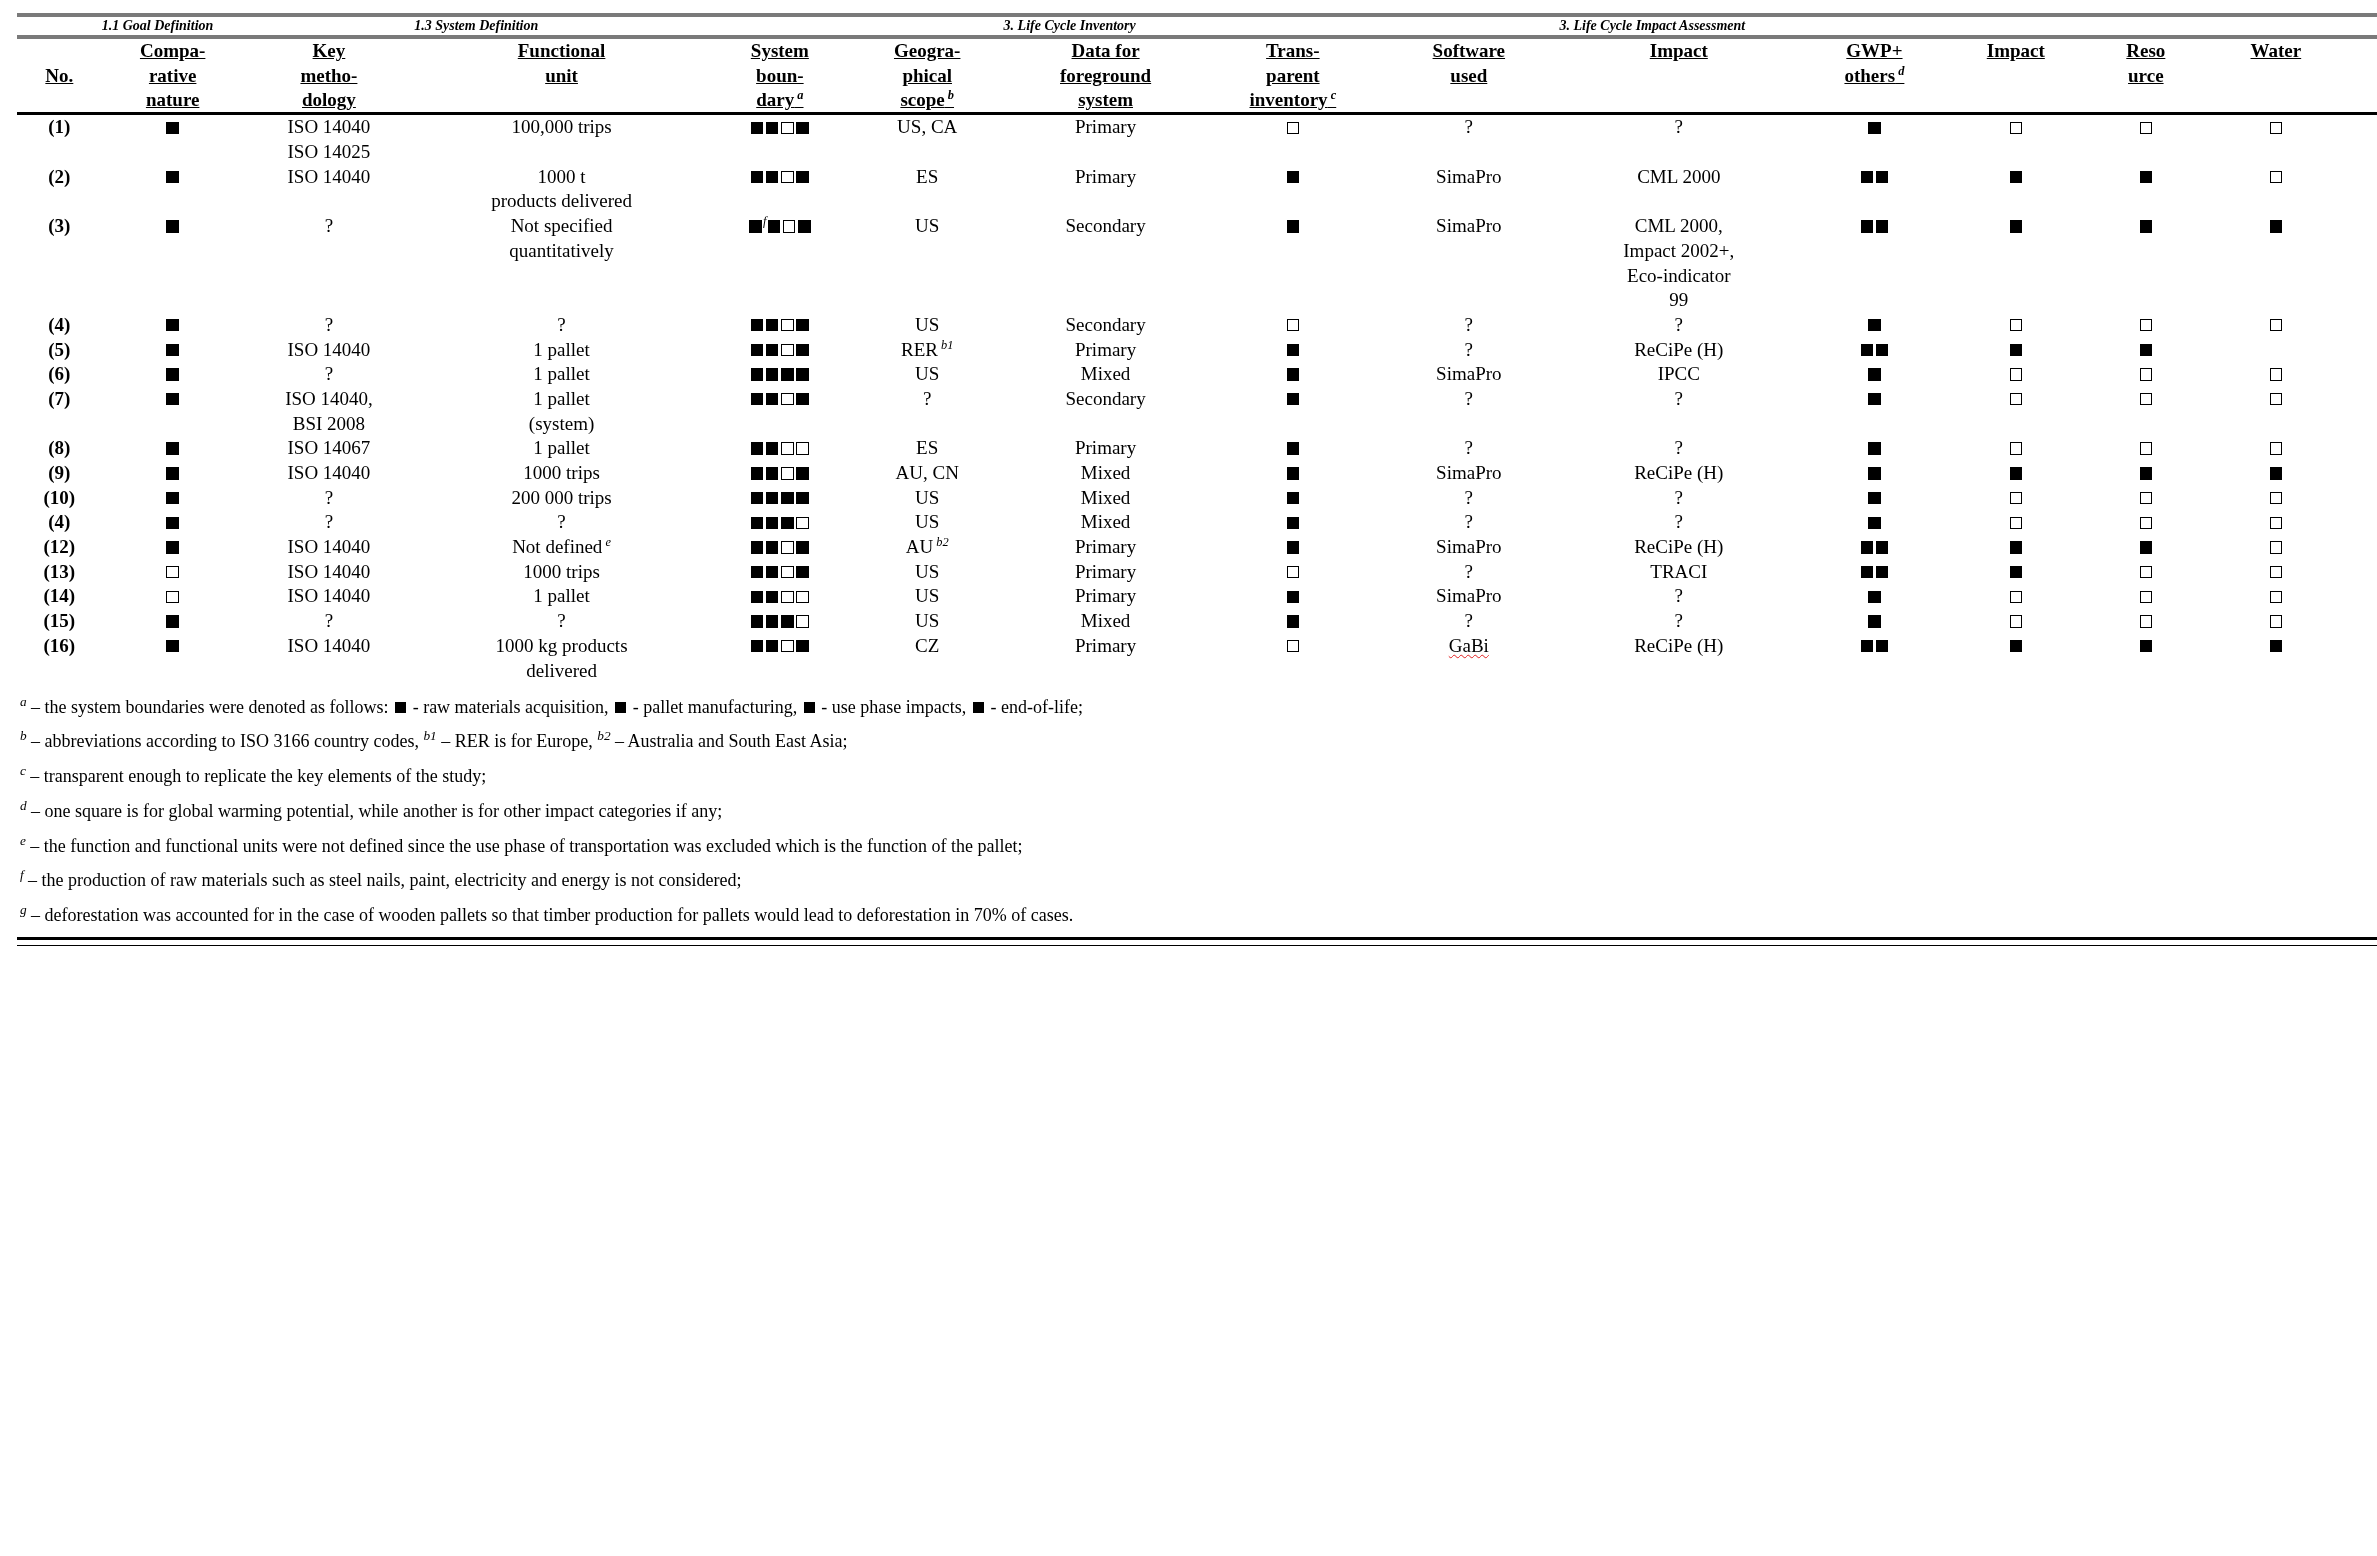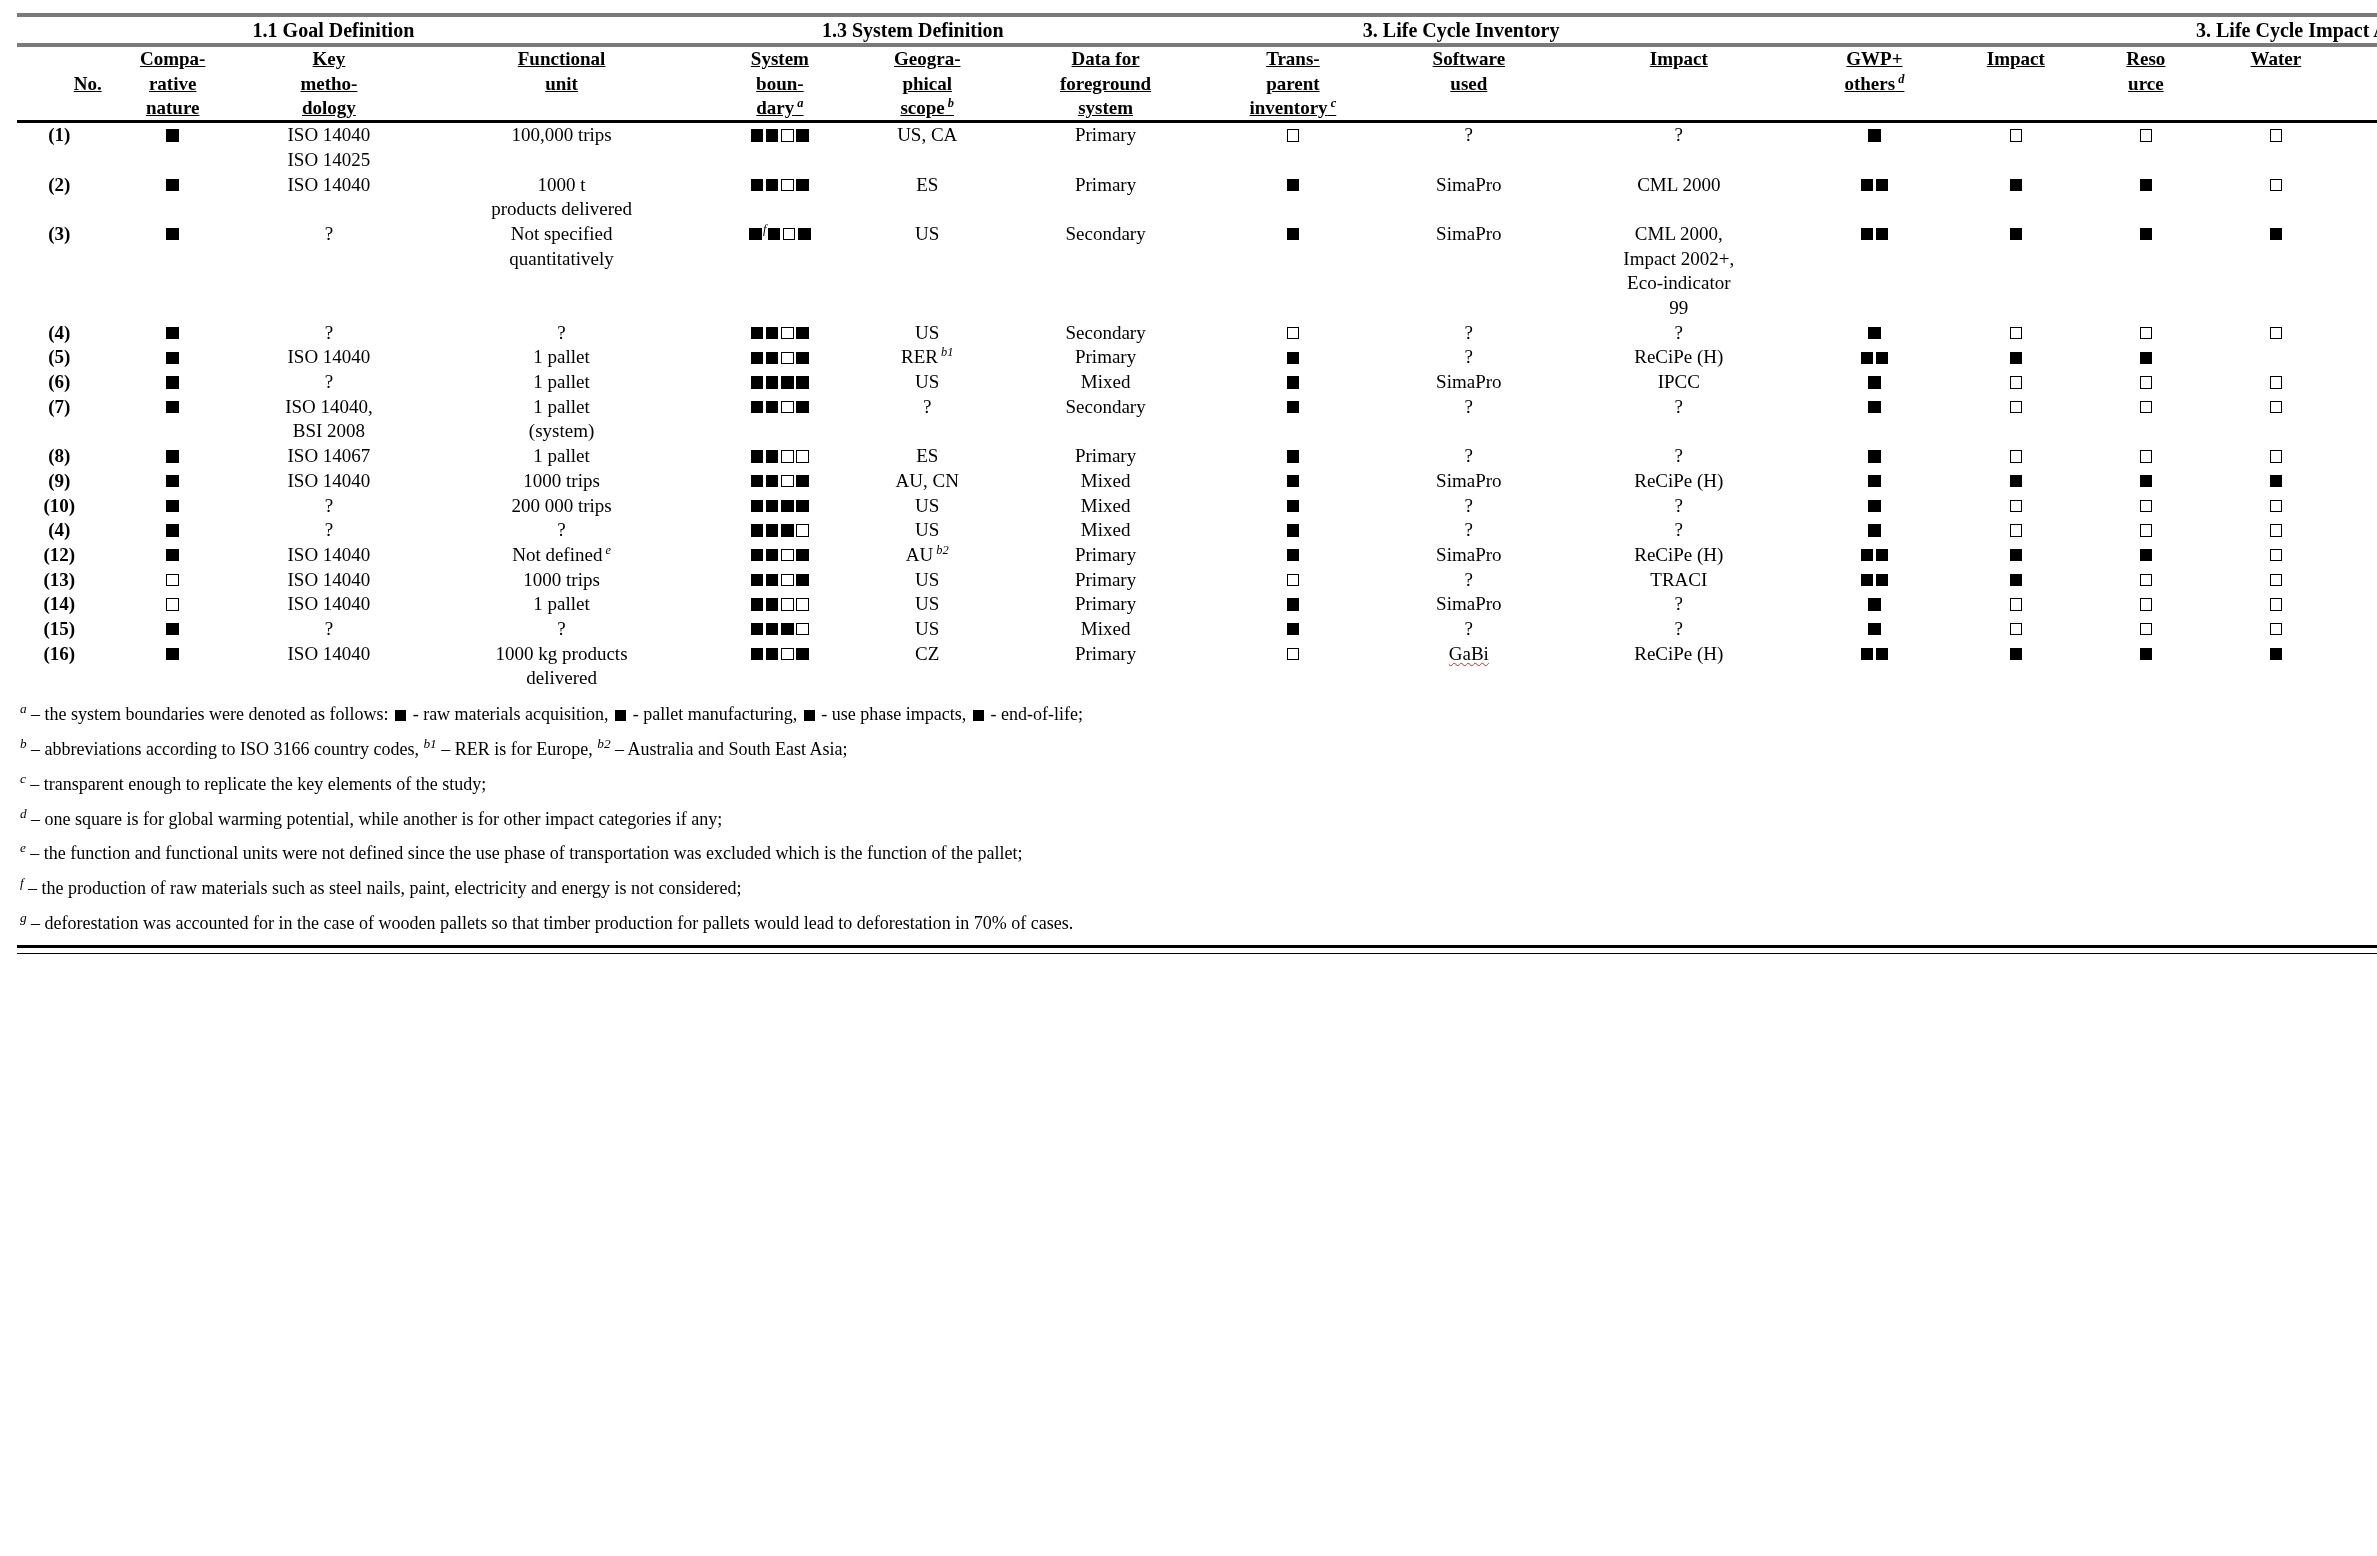--- a/index.html
+++ b/index.html
@@ -24,37 +24,38 @@
   }
 
   
   .rule-top    { border-top: 4.3px solid #7a7a7a; }
   .rule-mid    { border-top: 4.3px solid #7a7a7a; }
   .rule-head   { border-top: 3.3px solid #000000; }
 
   table.lca td, table.lca th { padding: 0; vertical-align: top; }
 
   .grp {
-    text-align: right;
+    text-align: left;
     font-weight: bold;
-    font-size: 20px;
+    font-size: 14px;
     padding: 7.6px 0 10.5px 0;
     white-space: nowrap;
+    font-style: italic;
   }
 
   .colhead {
     text-align: center;
     font-weight: bold;
     font-size: 19px;
     padding: 7.6px 2.9px 8.6px 2.9px;
     vertical-align: top;
     line-height: 1.28;
     text-decoration: underline;
   }
-  .colhead.vmid { vertical-align: middle; text-align: right; }
+  .colhead.vmid { vertical-align: middle; }
 
   td.cell {
     text-align: center;
     padding: 4.3px 2.9px 4.3px 2.9px;
     vertical-align: top;
     line-height: 1.30;
   }
   td.cell.no { font-weight: bold; }
 
   .sup { font-size: 12.4px; vertical-align: super; font-style: italic; line-height:0; }

